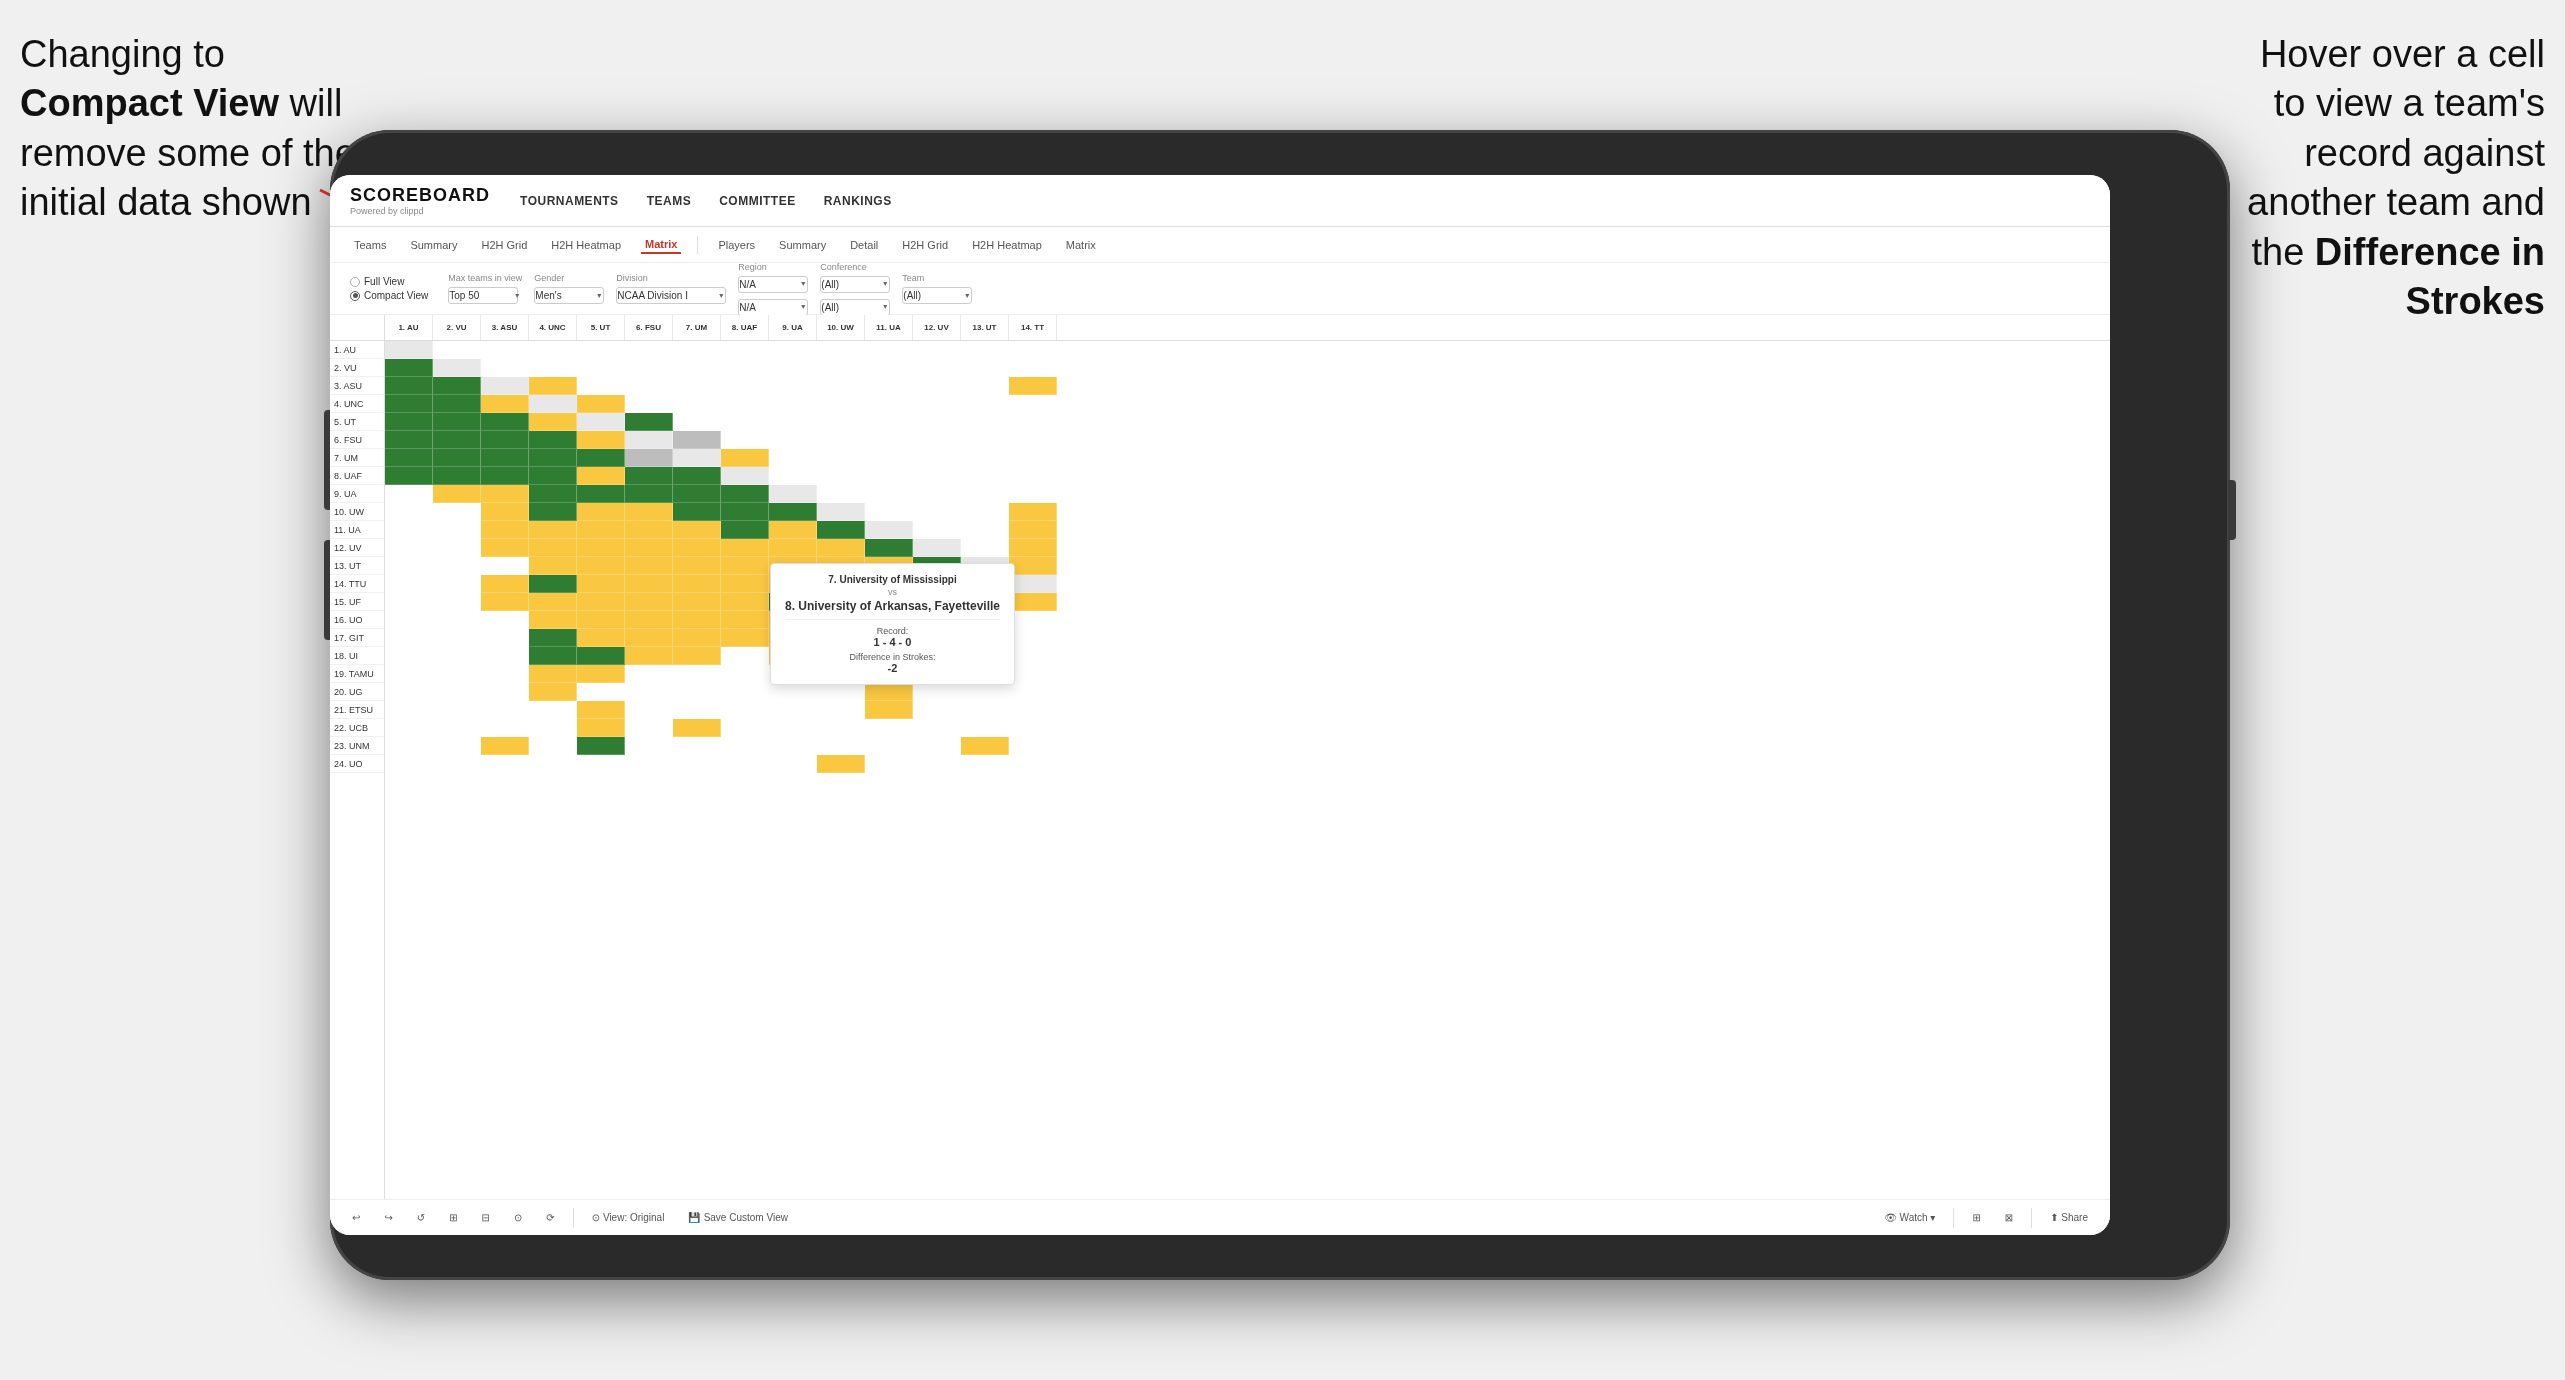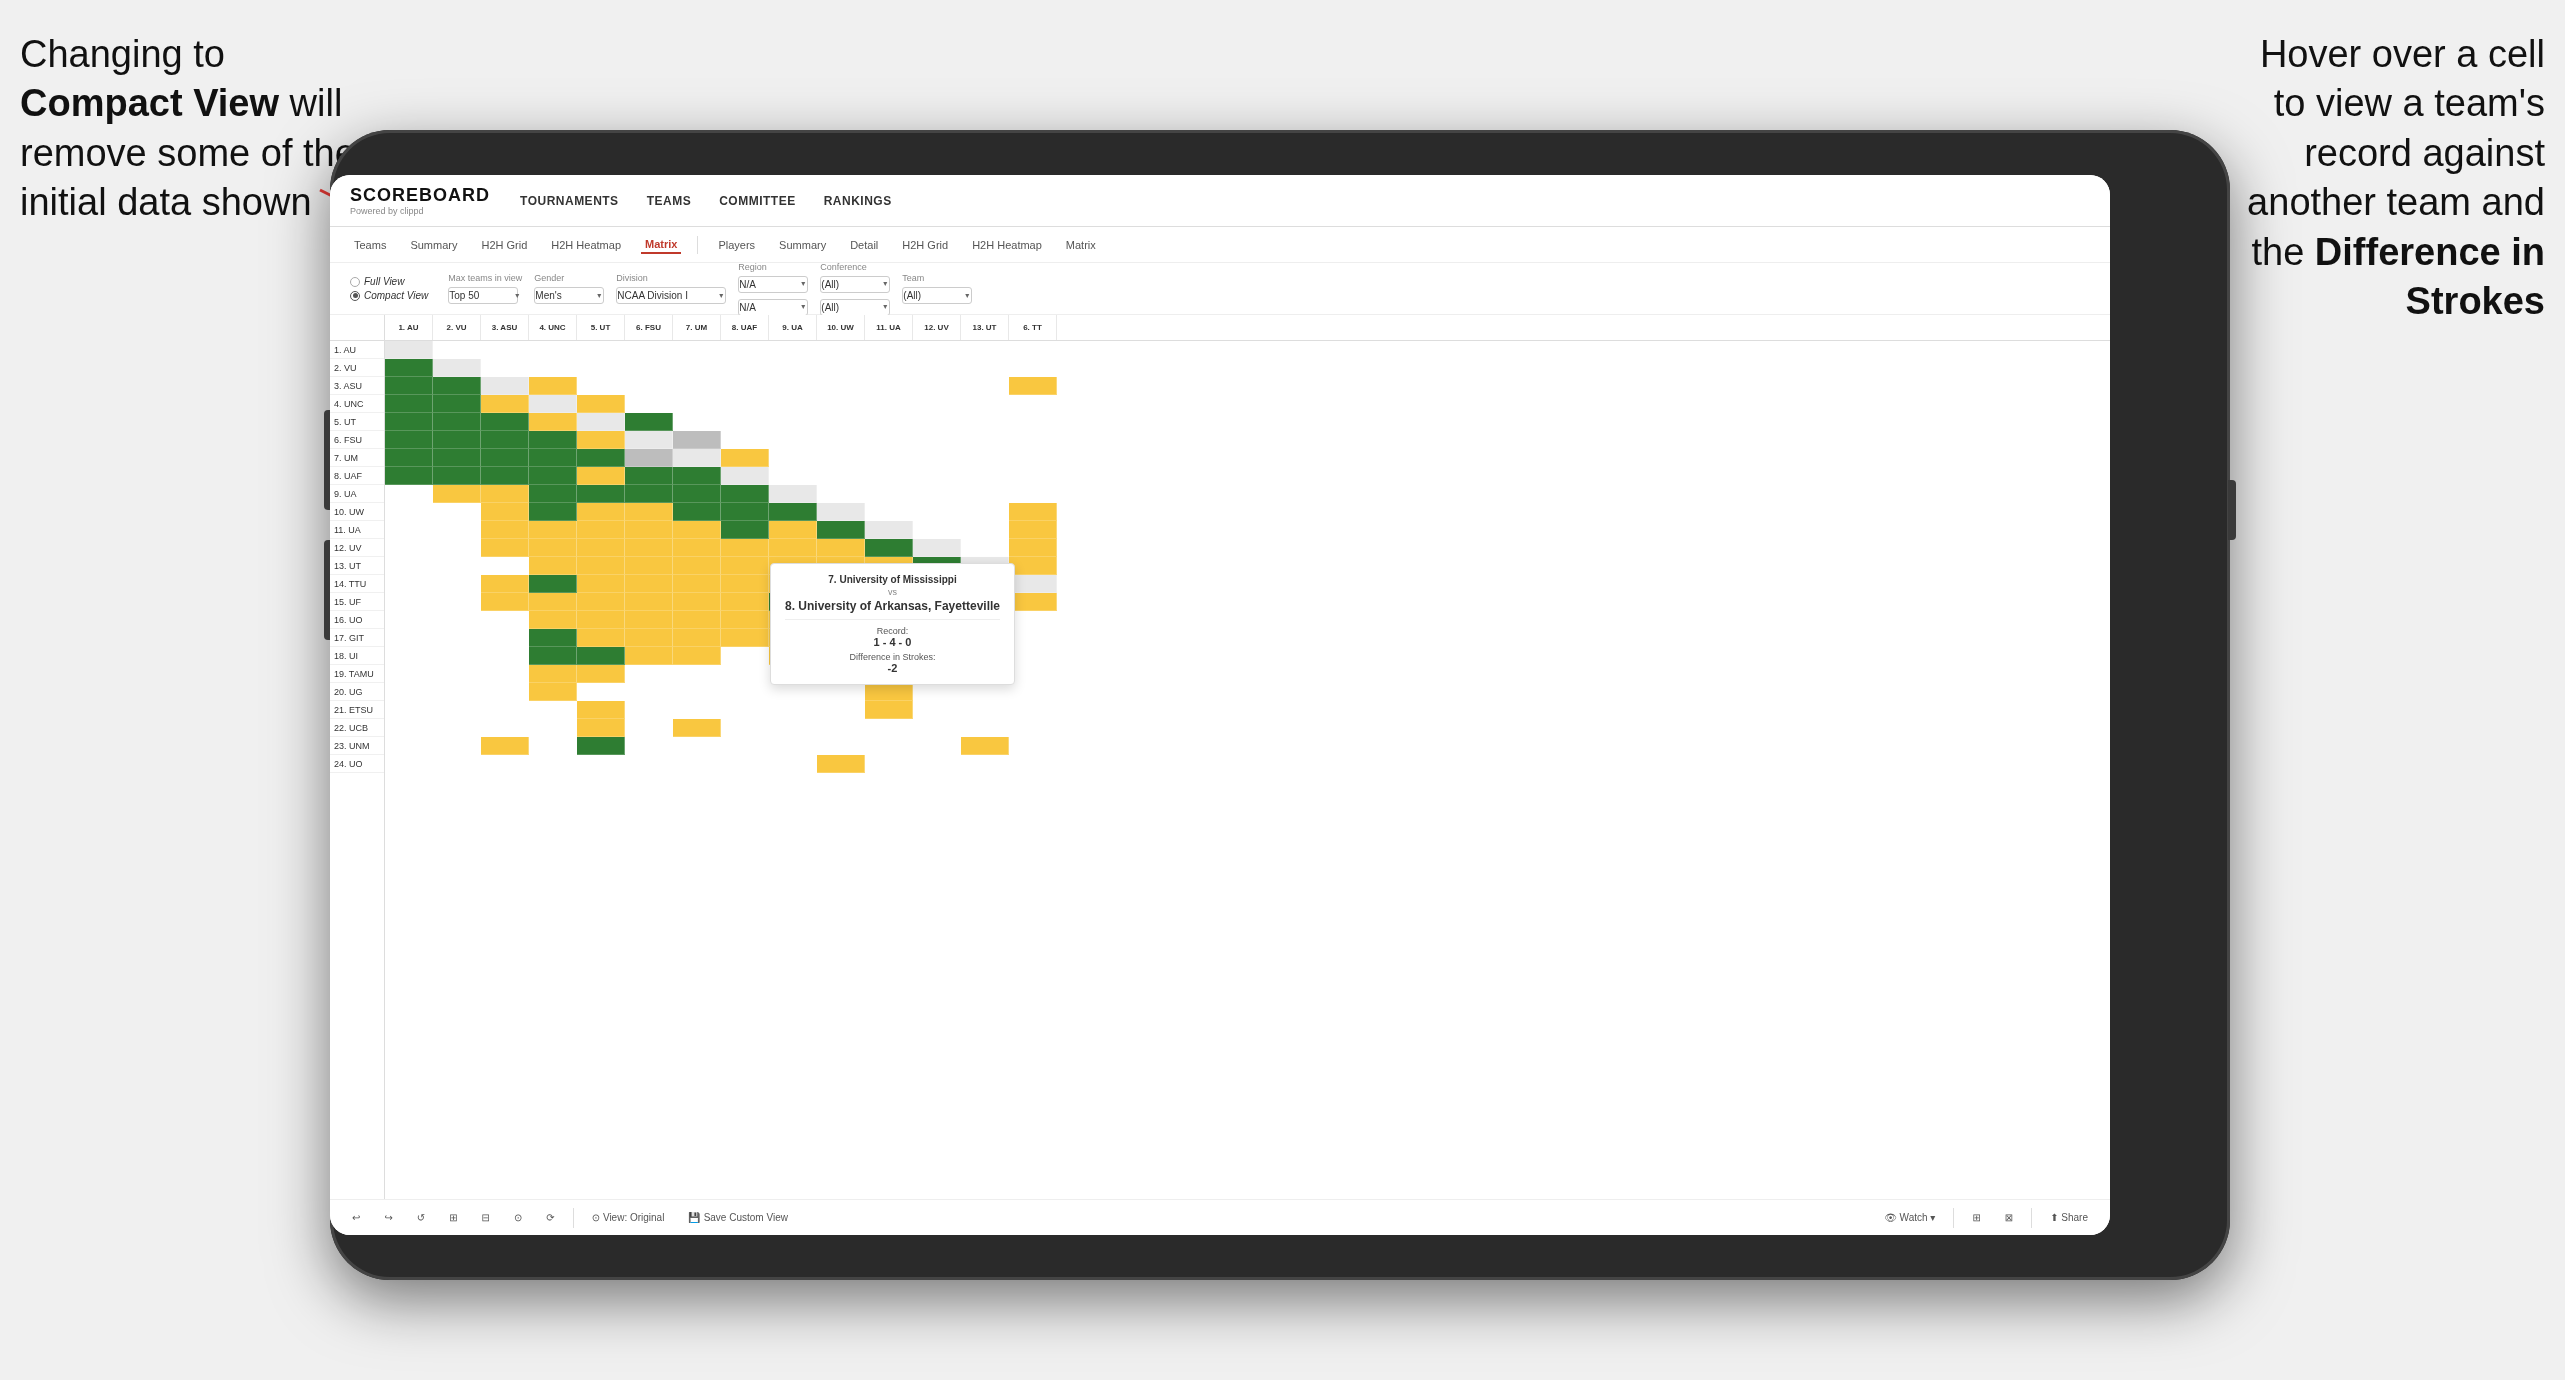--- a/index.html
+++ b/index.html
@@ -179,21 +179,20 @@
       flex-direction: column;
       gap: 3px;
       margin-right: 8px;
     }
     .radio-option {
       display: flex;
       align-items: center;
       gap: 4px;
       font-size: 10px;
       color: #333;
-      font-style: italic;
     }
     .radio-dot {
       width: 10px;
       height: 10px;
       border-radius: 50%;
       border: 1.5px solid #aaa;
       display: flex;
       align-items: center;
       justify-content: center;
     }
@@ -599,21 +598,21 @@
             <div class="col-header">4. UNC</div>
             <div class="col-header">5. UT</div>
             <div class="col-header">6. FSU</div>
             <div class="col-header">7. UM</div>
             <div class="col-header">8. UAF</div>
             <div class="col-header">9. UA</div>
             <div class="col-header">10. UW</div>
             <div class="col-header">11. UA</div>
             <div class="col-header">12. UV</div>
             <div class="col-header">13. UT</div>
-            <div class="col-header">6. TT</div>
+            <div class="col-header">14. TT</div>
           </div>
 
           <div class="grid-row">
             <div class="grid-cell cell-diagonal"></div>
             <div class="grid-cell cell-white"></div>
             <div class="grid-cell cell-white"></div>
             <div class="grid-cell cell-white"></div>
             <div class="grid-cell cell-white"></div>
             <div class="grid-cell cell-white"></div>
             <div class="grid-cell cell-white"></div>

